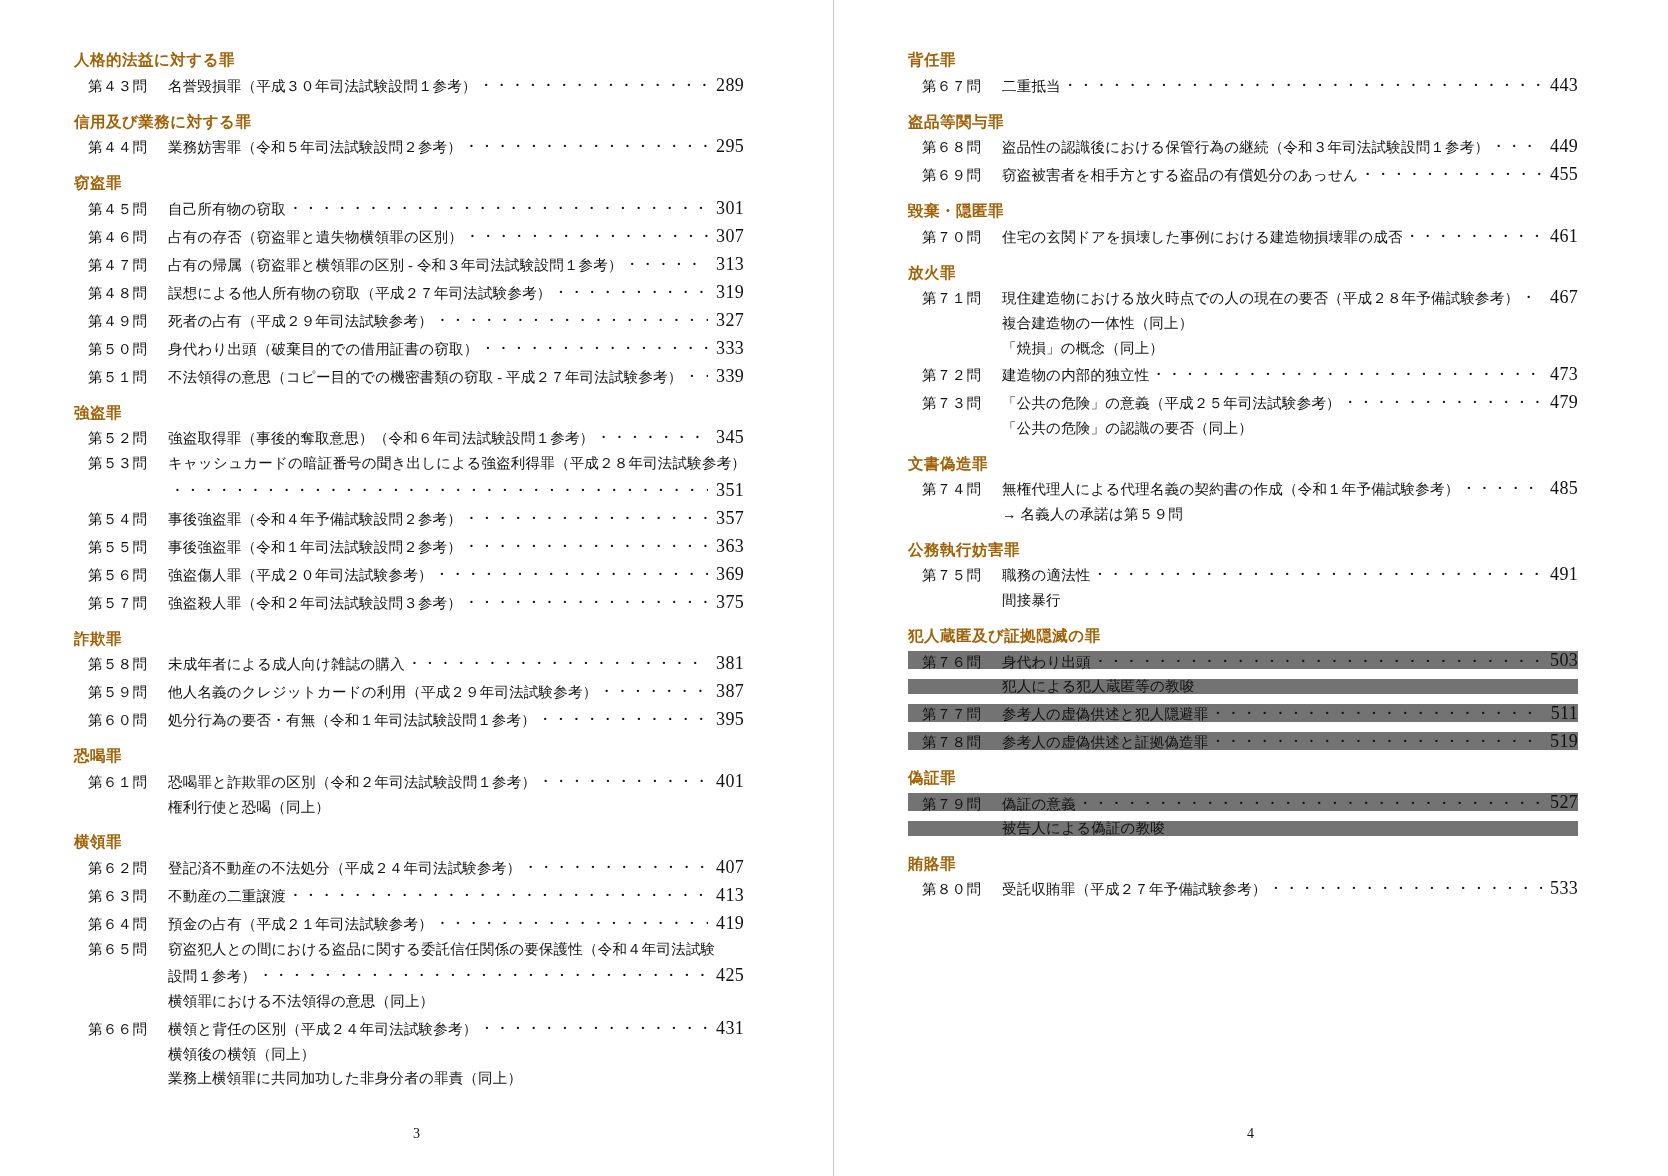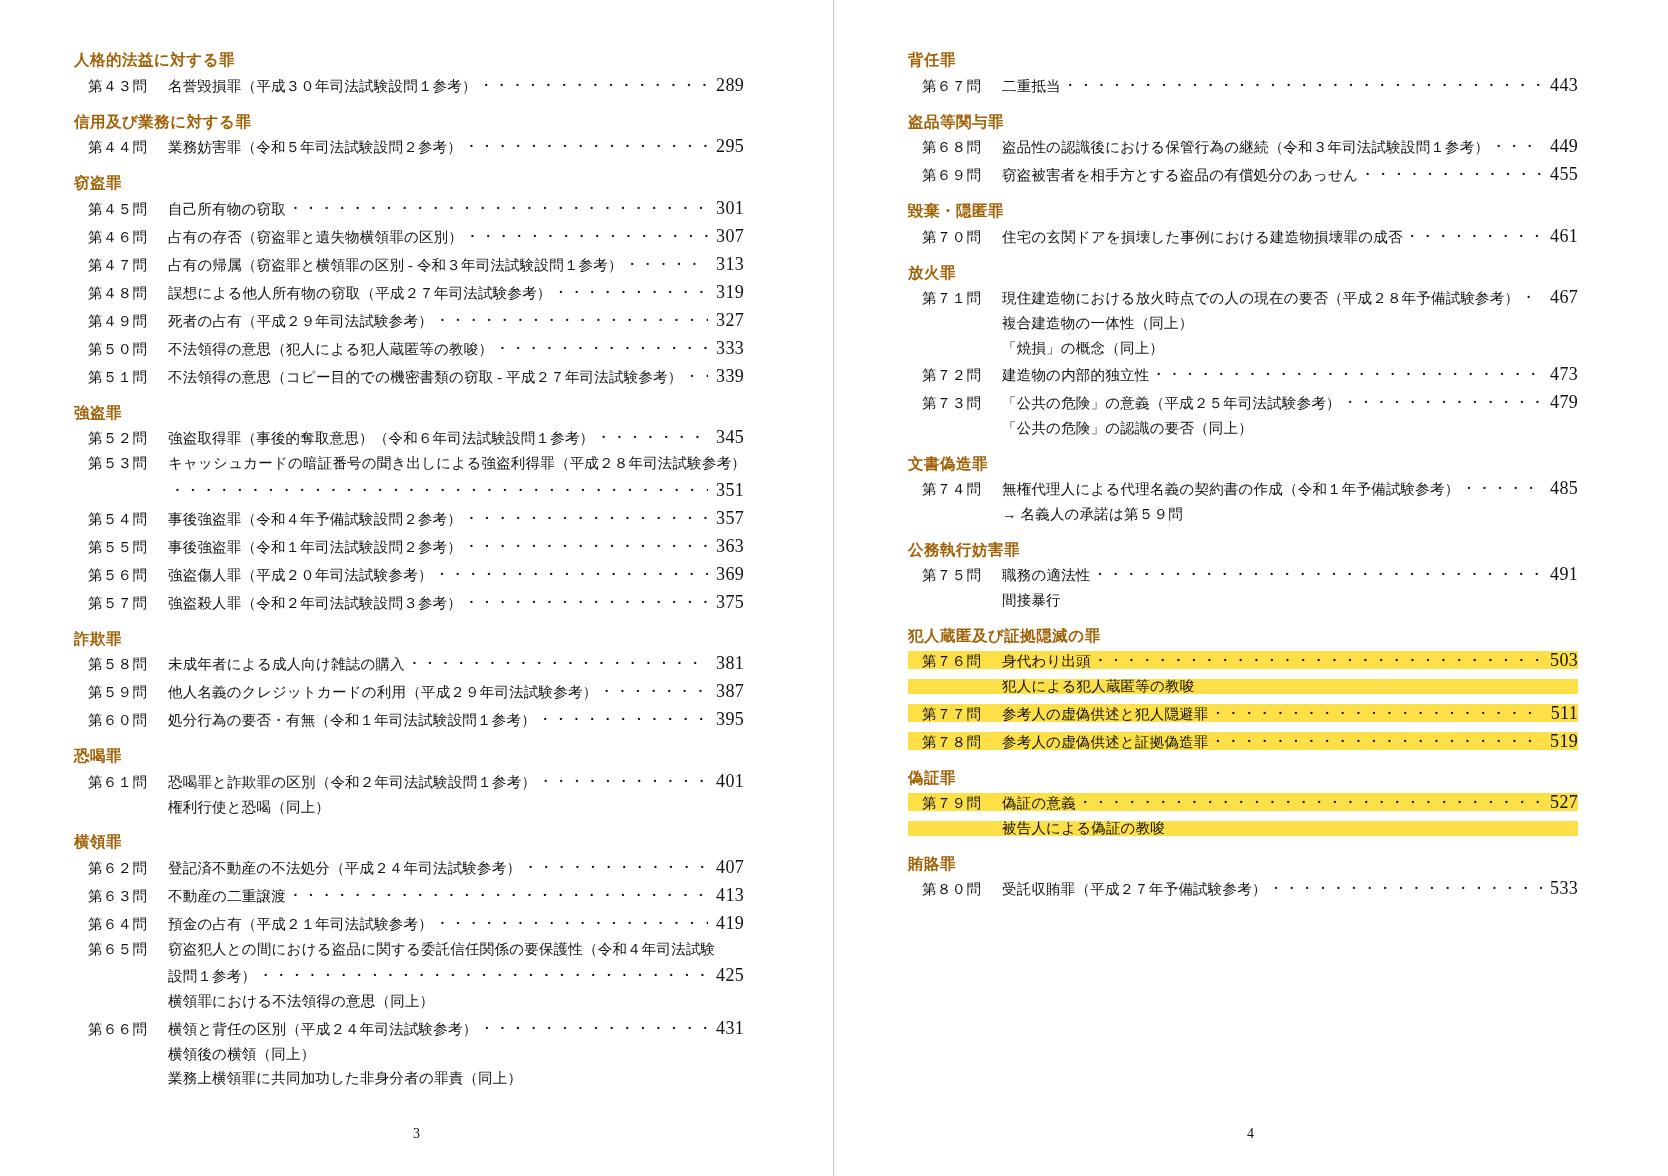--- a/index.html
+++ b/index.html
@@ -98,21 +98,22 @@
   .cont .q-title { margin-left: 0; }
   
   .leaderline {
     display: flex;
     align-items: baseline;
     margin: 0 0 10px 0;
     padding-left: 94px;
     white-space: nowrap;
   }
   .hl {
-    background: #fde047;
+    background: #737373;
+    align-items: flex-end;
   }
   .hl .leader, .hl .q-no, .hl .q-title, .hl .page-no { background: transparent; }
   .folio {
     position: absolute;
     bottom: 34px;
     width: 100%;
     left: 0;
     text-align: center;
     font-size: 14px;
     letter-spacing: 1px;
@@ -170,21 +171,21 @@
             <span class="page-no">319</span>
           </div>
           <div class="entry">
             <span class="q-no">第４９問</span>
             <span class="q-title">死者の占有（平成２９年司法試験参考）</span>
             <span class="leader">・・・・・・・・・・・・・・・・・・・・・・・・・・・・・・・・・・・・・・・・・・・・・・・・・・・・・・・・・・・・</span>
             <span class="page-no">327</span>
           </div>
           <div class="entry">
             <span class="q-no">第５０問</span>
-            <span class="q-title">不法領得の意思（犯人による犯人蔵匿等の教唆）</span>
+            <span class="q-title">身代わり出頭（破棄目的での借用証書の窃取）</span>
             <span class="leader">・・・・・・・・・・・・・・・・・・・・・・・・・・・・・・・・・・・・・・・・・・・・・・・・・・・・・・・・・・・・</span>
             <span class="page-no">333</span>
           </div>
           <div class="entry">
             <span class="q-no">第５１問</span>
             <span class="q-title">不法領得の意思（コピー目的での機密書類の窃取 - 平成２７年司法試験参考）</span>
             <span class="leader">・・・・・・・・・・・・・・・・・・・・・・・・・・・・・・・・・・・・・・・・・・・・・・・・・・・・・・・・・・・・</span>
             <span class="page-no">339</span>
           </div>
         </div>

